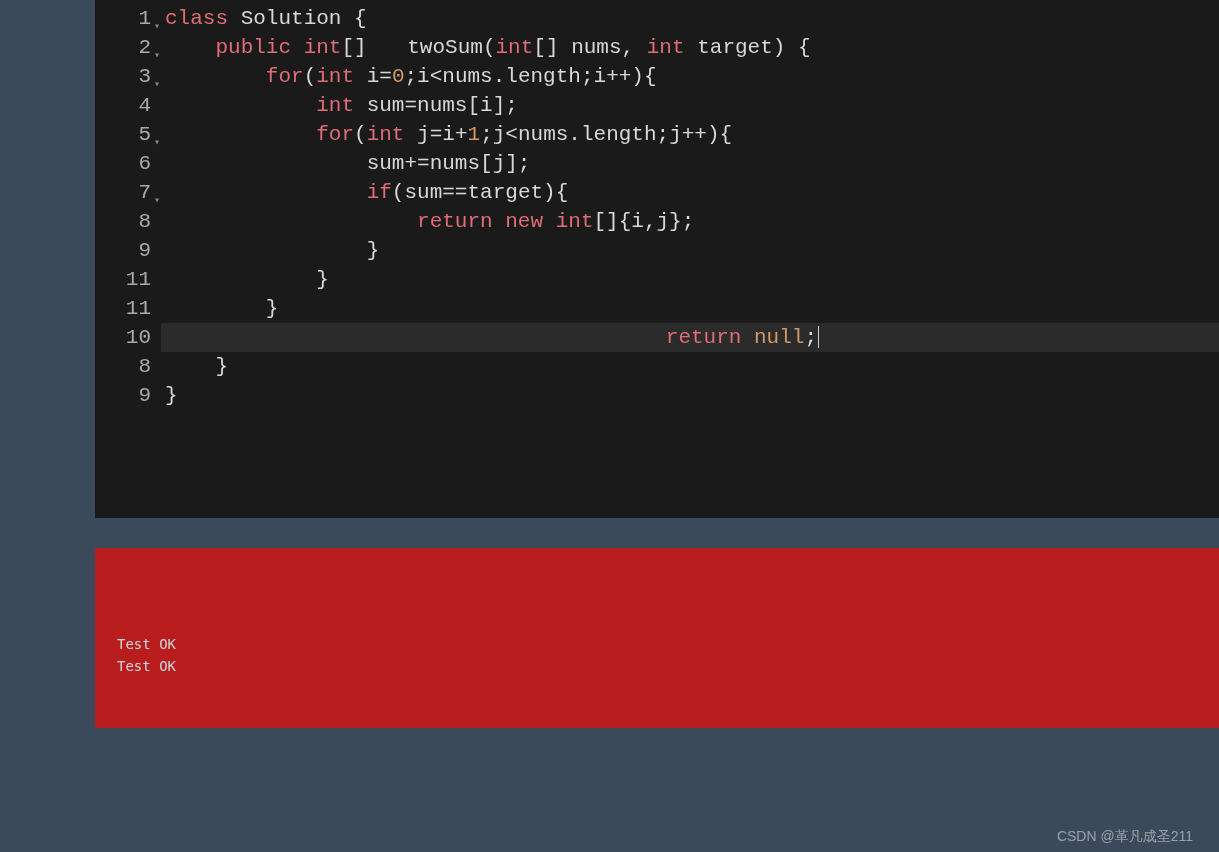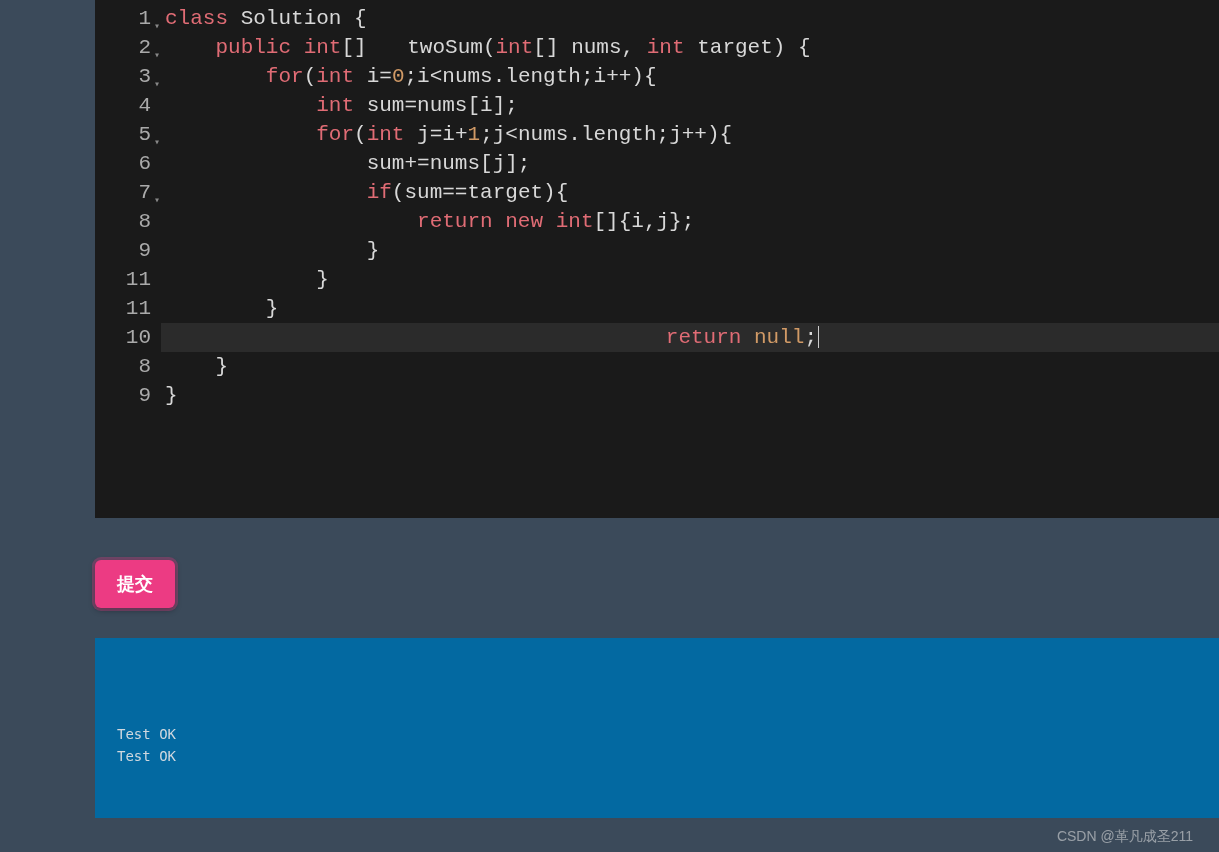--- a/index.html
+++ b/index.html
@@ -91,21 +91,21 @@
       border-radius: 6px;
       padding: 12px 22px;
       font-size: 18px;
       font-weight: bold;
       cursor: pointer;
       box-shadow: 0 0 0 3px rgba(236,59,131,0.3), 0 2px 6px rgba(0,0,0,0.4);
     }
 
     .output-panel {
       margin-top: 30px;
-      background: #0369a1;
+      background: #b91c1c;
       width: 1124px;
       min-height: 180px;
       padding: 85px 22px 20px 22px;
       font-family: Consolas, monospace;
       font-size: 14px;
       color: #d0d8df;
       line-height: 22px;
     }
 
     .watermark {
@@ -134,23 +134,20 @@
         <div class="ln">9</div>
         <div class="ln">11</div>
         <div class="ln">11</div>
         <div class="ln">10</div>
         <div class="ln">8</div>
         <div class="ln">9</div>
       </div>
     <div class="code-area" id="code-area"><div class="code-line"><span class="kw">class </span><span class="cls">Solution</span><span class="pun"> {</span></div><div class="code-line">    <span class="kw">public </span><span class="type">int</span><span class="pun">[] </span><span class="fn">twoSum</span><span class="pun">(</span><span class="type">int</span><span class="pun">[] </span><span class="var">nums</span><span class="pun">, </span><span class="type">int </span><span class="var">target</span><span class="pun">) {</span></div><div class="code-line">        <span class="kw">for</span><span class="pun">(</span><span class="type">int </span><span class="var">i</span><span class="op">=</span><span class="num">0</span><span class="var">;i&lt;nums.length;i++){</span></div><div class="code-line">            <span class="type">int </span><span class="var">sum=nums[i];</span></div><div class="code-line">            <span class="kw">for</span><span class="pun">(</span><span class="type">int </span><span class="var">j</span><span class="var">=i</span><span class="op">+</span><span class="num">1</span><span class="var">;j&lt;nums.length;j++){</span></div><div class="code-line">                <span class="var">sum+=nums[j];</span></div><div class="code-line">                <span class="kw">if</span><span class="var">(sum==target){</span></div><div class="code-line">                    <span class="kw">return </span><span class="kw">new </span><span class="type">int</span><span class="var">[]{i,j};</span></div><div class="code-line">                <span class="pun">}</span></div><div class="code-line">            <span class="pun">}</span></div><div class="code-line">        <span class="pun">}</span></div><div class="code-line active">        <span class="kw">return </span><span class="null">null</span><span class="pun">;</span><span class="cursor"></span></div><div class="code-line">    <span class="pun">}</span></div><div class="code-line"><span class="pun">}</span></div></div>
   </div>
 
-  <div class="submit-area">
-    <button class="submit-btn">提交</button>
-  </div>
 
   <div class="output-panel" id="output-panel">
       <div>Test OK</div>
       <div>Test OK</div>
     </div>
 </div>
 
 <div class="watermark">CSDN @革凡成圣211</div>
 
 </body></html>

